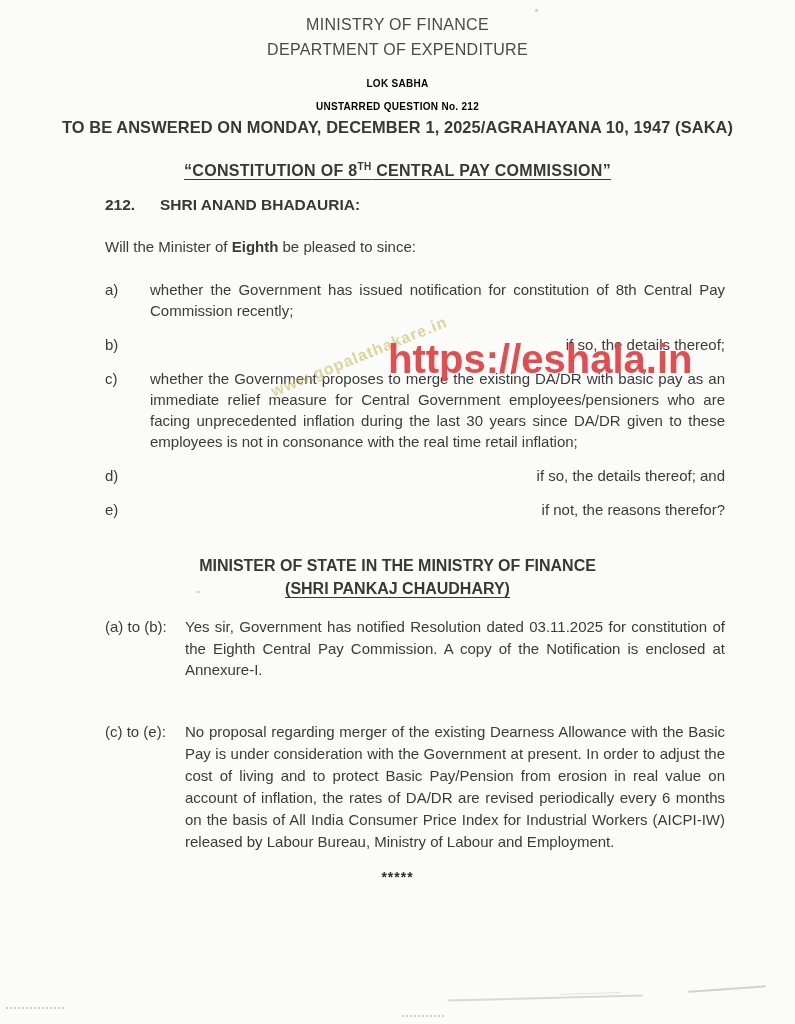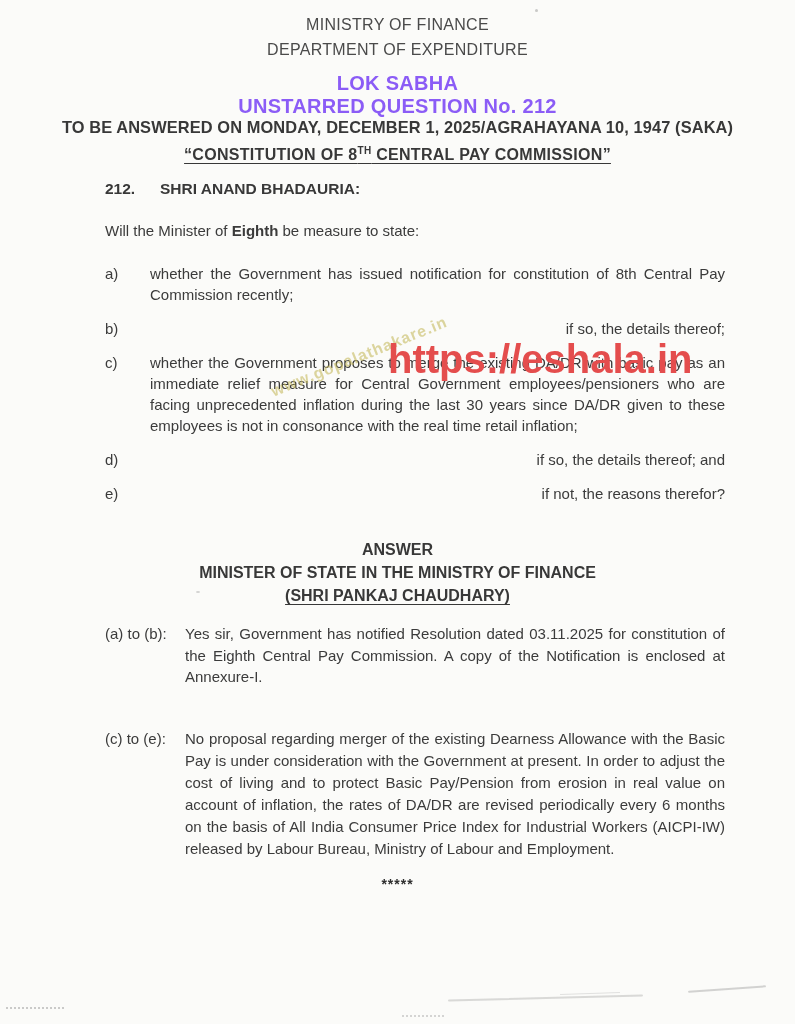--- a/index.html
+++ b/index.html
@@ -10,23 +10,23 @@
     margin: 0 auto;
     background: #fbfbf9;
     font-family: "Liberation Sans", sans-serif;
     color: #3b3b3b;
     overflow: hidden;
   }
   
   .header { text-align: center; padding-top: 12px; }
   .h-line { font-size: 16px; line-height: 25px; color: #4a4a4a; letter-spacing: 0.3px; }
   .h-bold-group { margin-top: 10px; }
-  .h-bold { font-size: 20px; line-height: 23px; font-weight: 700; color: #8b5cf6; letter-spacing: 0.3px; }
+  .h-bold { font-size: 10px; line-height: 23px; font-weight: 700; color: #000000; letter-spacing: 0.3px; }
   .answer-date { font-size: 16.4px; font-weight: 700; color: #383838; letter-spacing: 0.1px; white-space: nowrap; }
-  .doc-title { margin-top: 8px; font-size: 16px; font-weight: 700; color: #383838; letter-spacing: 0.3px; text-align: center; }
+  .doc-title { margin-top: 24px; font-size: 16px; font-weight: 700; color: #383838; letter-spacing: 0.3px; text-align: center; }
   .doc-title .u { text-decoration: underline; text-underline-offset: 3px; }
   .doc-title sup { font-size: 10px; vertical-align: super; }
   
   .q-head { display: flex; margin: 16px 70px 0 105px; font-size: 15.5px; font-weight: 700; color: #383838; }
   .q-head .q-num { width: 55px; flex: none; }
   .q-intro { margin: 22px 70px 0 105px; font-size: 15px; line-height: 21px; }
   .q-intro .b { font-weight: 700; }
   .q-list { margin-top: 22px; }
   .q-item { display: flex; margin: 0 70px 13px 105px; font-size: 15px; line-height: 21px; }
   .q-item .lbl { width: 45px; flex: none; }
@@ -80,21 +80,21 @@
     </div>
     <div class="answer-date">TO BE ANSWERED ON MONDAY, DECEMBER 1, 2025/AGRAHAYANA 10, 1947 (SAKA)</div>
     <div class="doc-title"><span class="u"><span>“CONSTITUTION OF 8</span><sup>TH</sup><span> CENTRAL PAY COMMISSION”</span></span></div>
   </div>
 
   <div class="q-head">
     <span class="q-num">212.</span>
     <span class="q-member">SHRI ANAND BHADAURIA:</span>
   </div>
 
-  <div class="q-intro"><span>Will the Minister of </span><span class="b">Eighth</span><span> be measure to state:</span></div>
+  <div class="q-intro"><span>Will the Minister of </span><span class="b">Eighth</span><span> be pleased to since:</span></div>
 
   <div class="q-list">
     <div class="q-item">
       <span class="lbl">a)</span>
       <span class="txt">whether the Government has issued notification for constitution of 8th Central Pay Commission recently;</span>
     </div>
     <div class="q-item">
       <span class="lbl">b)</span>
       <span class="txt short">if so, the details thereof;</span>
     </div>
@@ -106,21 +106,20 @@
       <span class="lbl">d)</span>
       <span class="txt short">if so, the details thereof; and</span>
     </div>
     <div class="q-item">
       <span class="lbl">e)</span>
       <span class="txt short">if not, the reasons therefor?</span>
     </div>
   </div>
 
   <div class="ans-head">
-    <div>ANSWER</div>
     <div>MINISTER OF STATE IN THE MINISTRY OF FINANCE</div>
     <div><span class="u">(SHRI PANKAJ CHAUDHARY)</span></div>
   </div>
 
   <div class="a-para">
     <span class="lbl">(a) to (b):</span>
     <span class="txt">Yes sir, Government has notified Resolution dated 03.11.2025 for constitution of the Eighth Central Pay Commission.  A copy of the Notification is enclosed at Annexure-I.</span>
   </div>
   <div class="a-para second">
     <span class="lbl">(c) to (e):</span>

